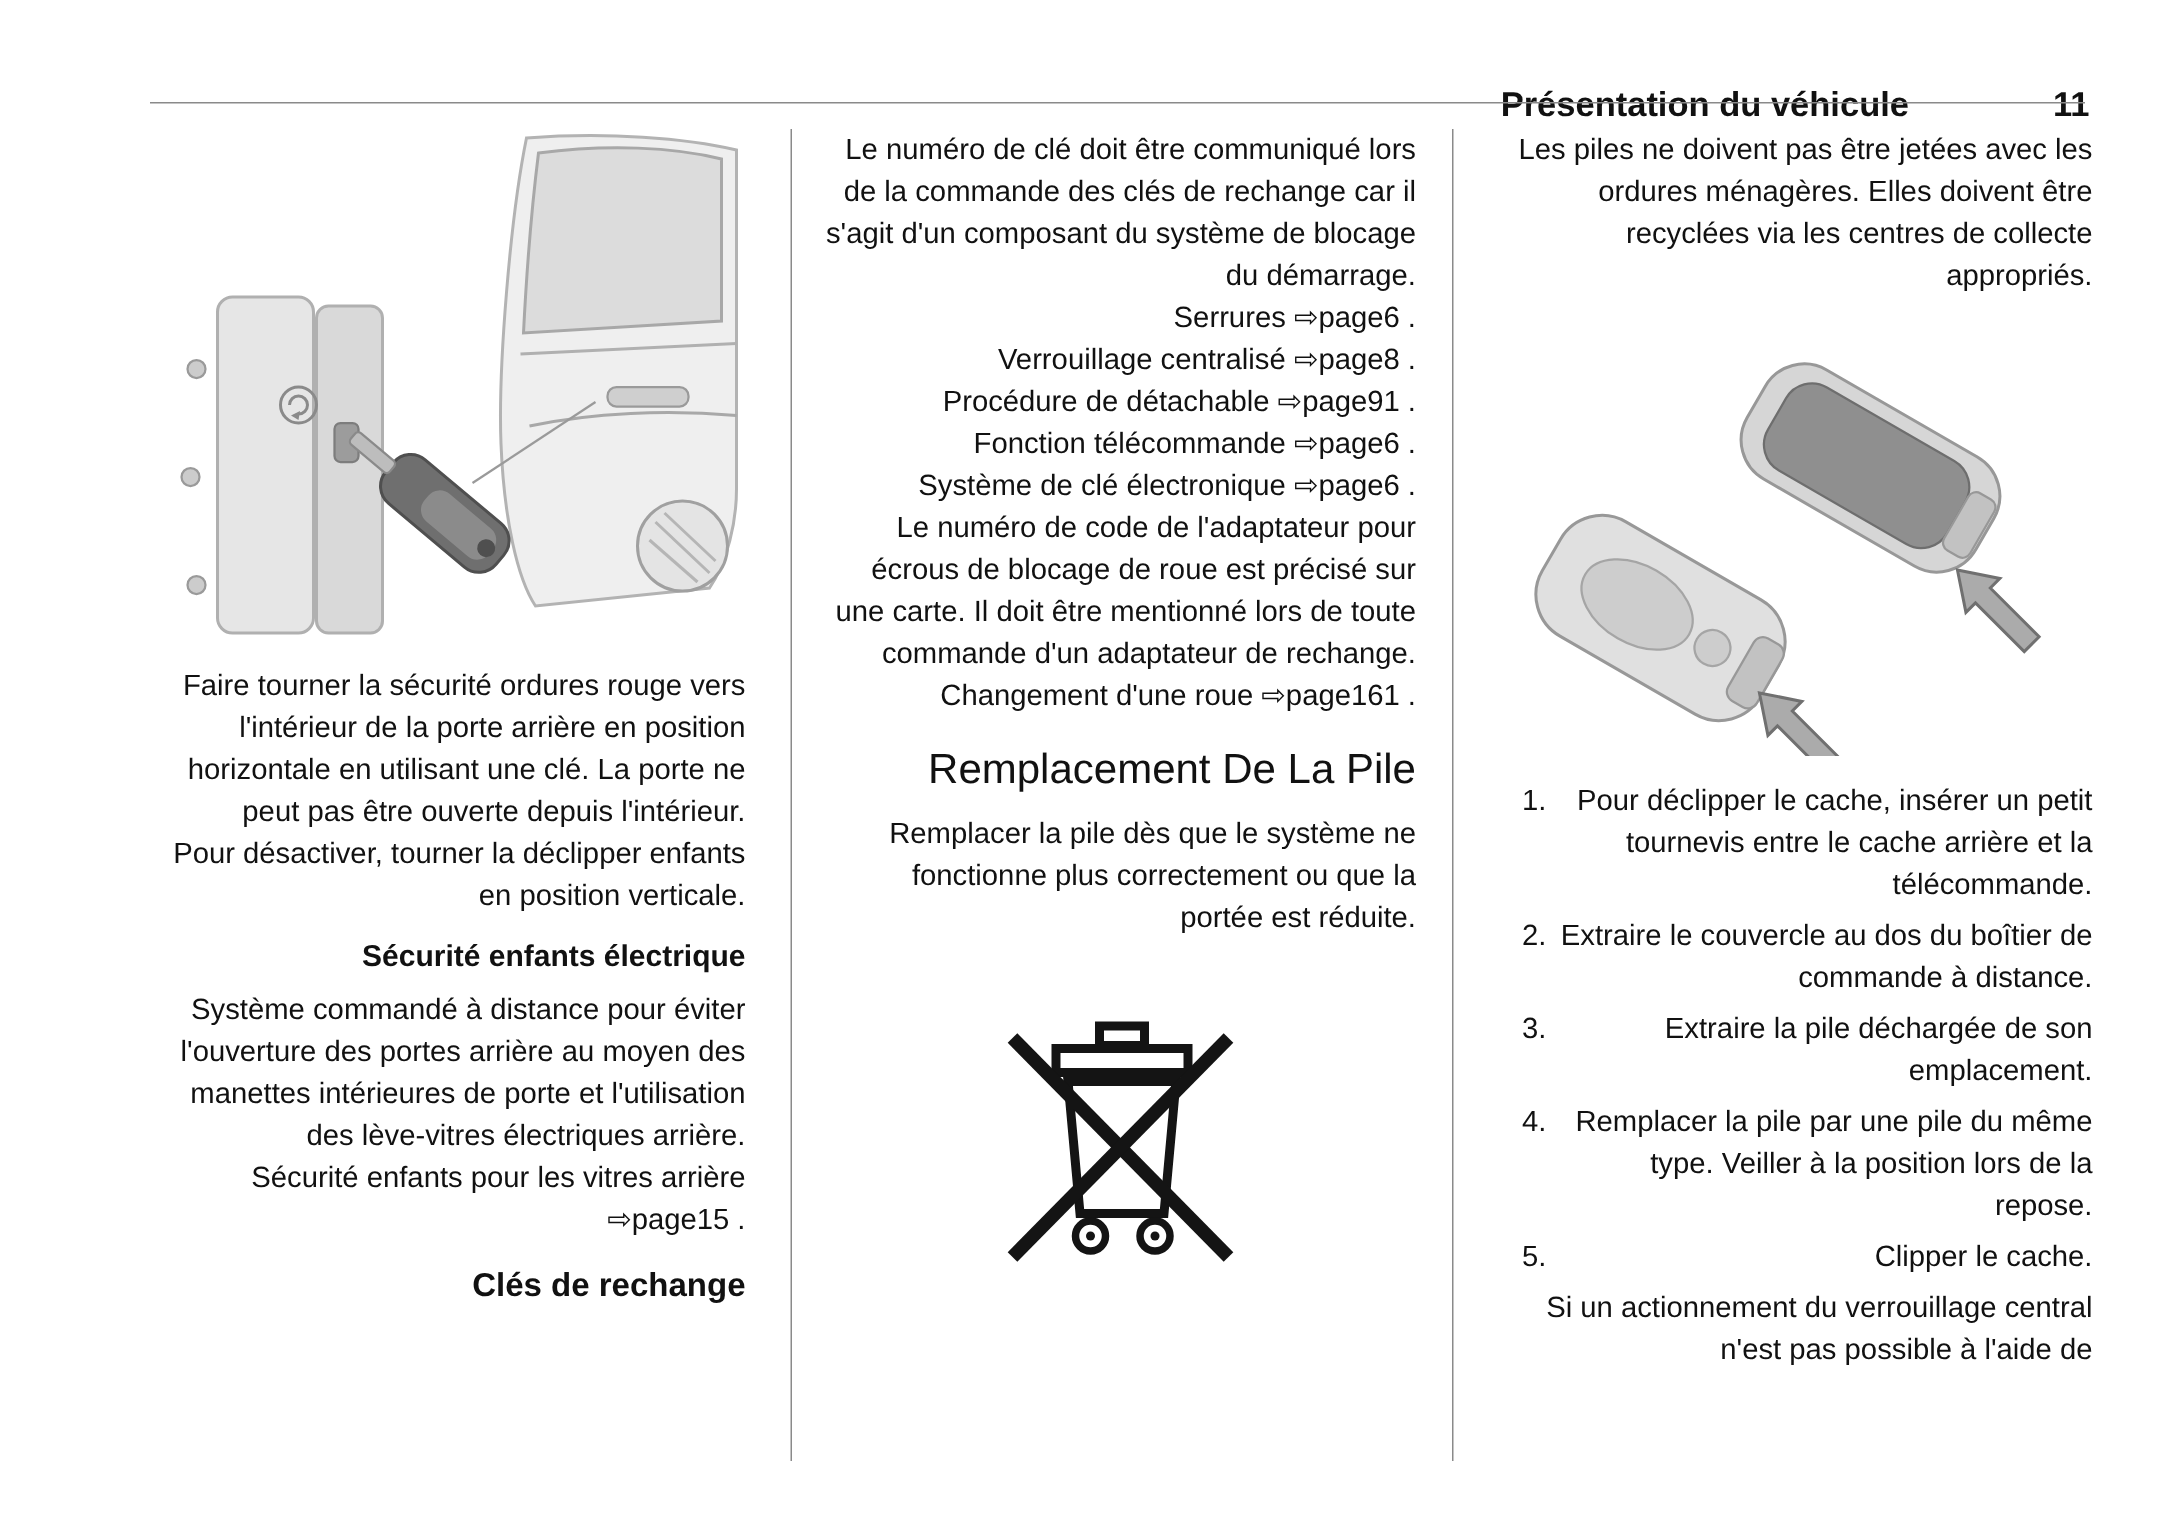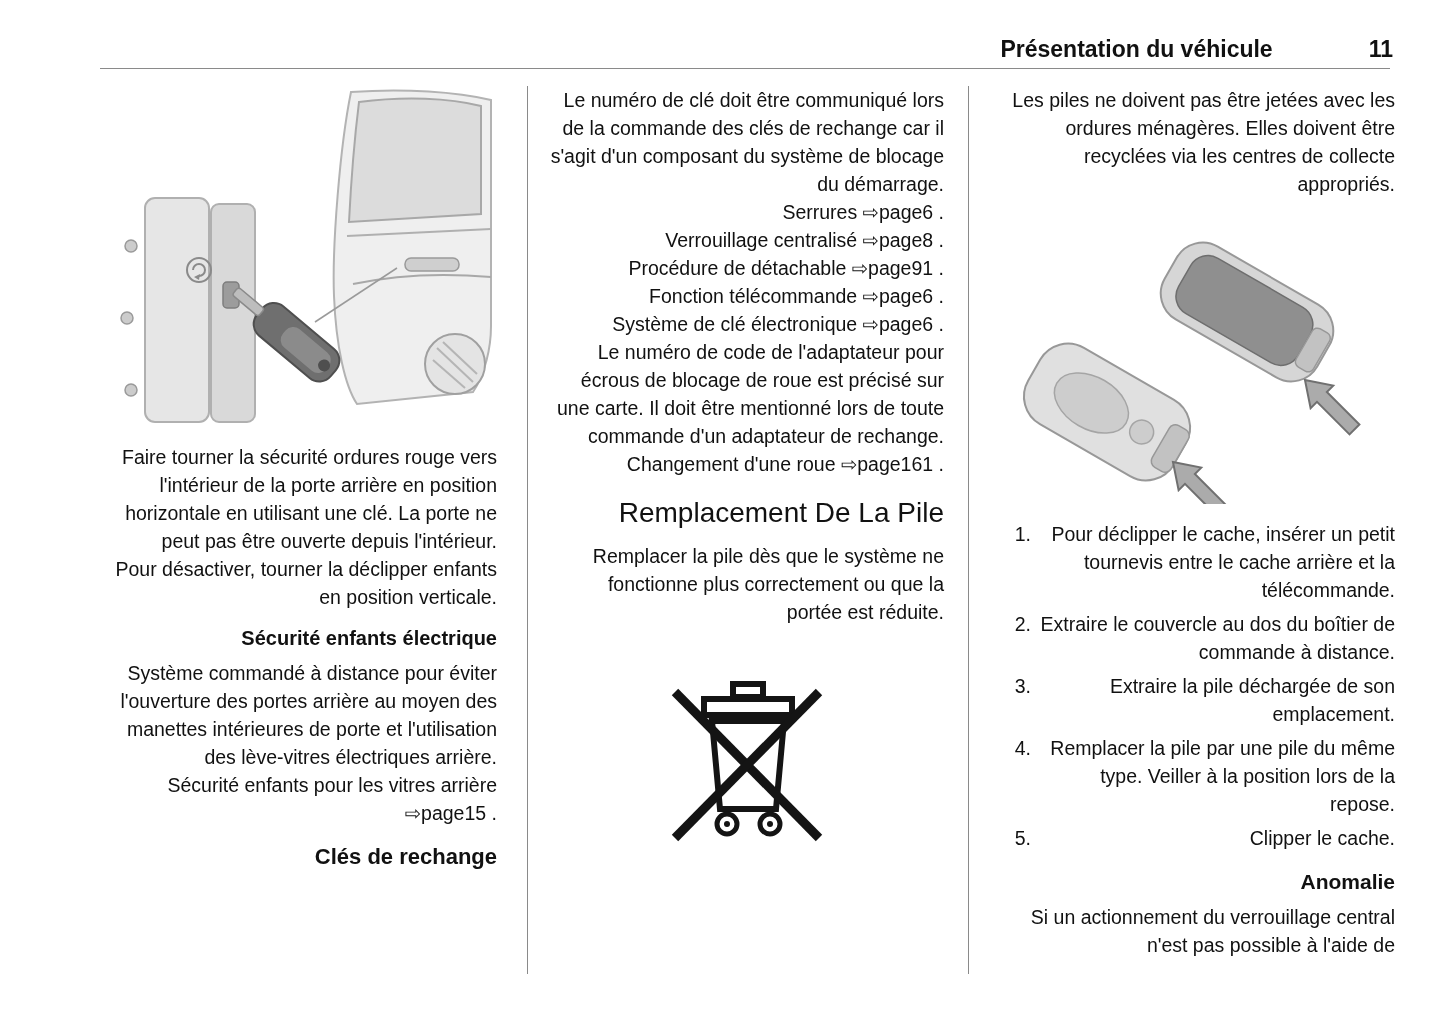--- a/index.html
+++ b/index.html
@@ -1,21 +1,21 @@
 <!DOCTYPE html>
 <html><head>
 <meta charset="utf-8">
 <style>
   html,body{margin:0;padding:0;}
   body{
     width:1445px;height:1018px;background:#ffffff;color:#111;
     font-family:"Liberation Sans",sans-serif;position:relative;overflow:hidden;
   }
   .page-header{position:absolute;top:36px;left:100px;right:52px;display:flex;justify-content:flex-end;align-items:baseline;}
-  .header-title{font-size:23px;font-weight:bold;}
+  .header-title{font-size:23px;font-weight:bold;margin-top:20px;}
   .header-page-number{font-size:23px;font-weight:bold;margin-left:96px;}
   .header-rule{position:absolute;top:68px;left:100px;width:1290px;height:1px;background:#8a8a8a;}
   .col-divider{position:absolute;top:86px;height:888px;width:1px;background:#8a8a8a;}
   .divider-1{left:527px;}
   .divider-2{left:968px;}
   .col{position:absolute;top:86px;text-align:right;}
   .col1{left:105px;width:392px;}
   .col2{left:550px;width:394px;}
   .col3{left:995px;width:400px;}
   p.body{font-size:19.5px;line-height:28px;margin:0;}
@@ -169,17 +169,16 @@
       <div class="step">
         <span class="step-num">4.</span>
         <span class="step-text">Remplacer la pile par une pile du même type. Veiller à la position lors de la repose.</span>
       </div>
       <div class="step">
         <span class="step-num">5.</span>
         <span class="step-text">Clipper le cache.</span>
       </div>
     </div>
 
-    <h3 class="h-fault">Anomalie</h3>
     <p class="body">Si un actionnement du verrouillage central n'est pas possible à l'aide de</p>
   </section>
 
 </div>
 
 </body></html>

